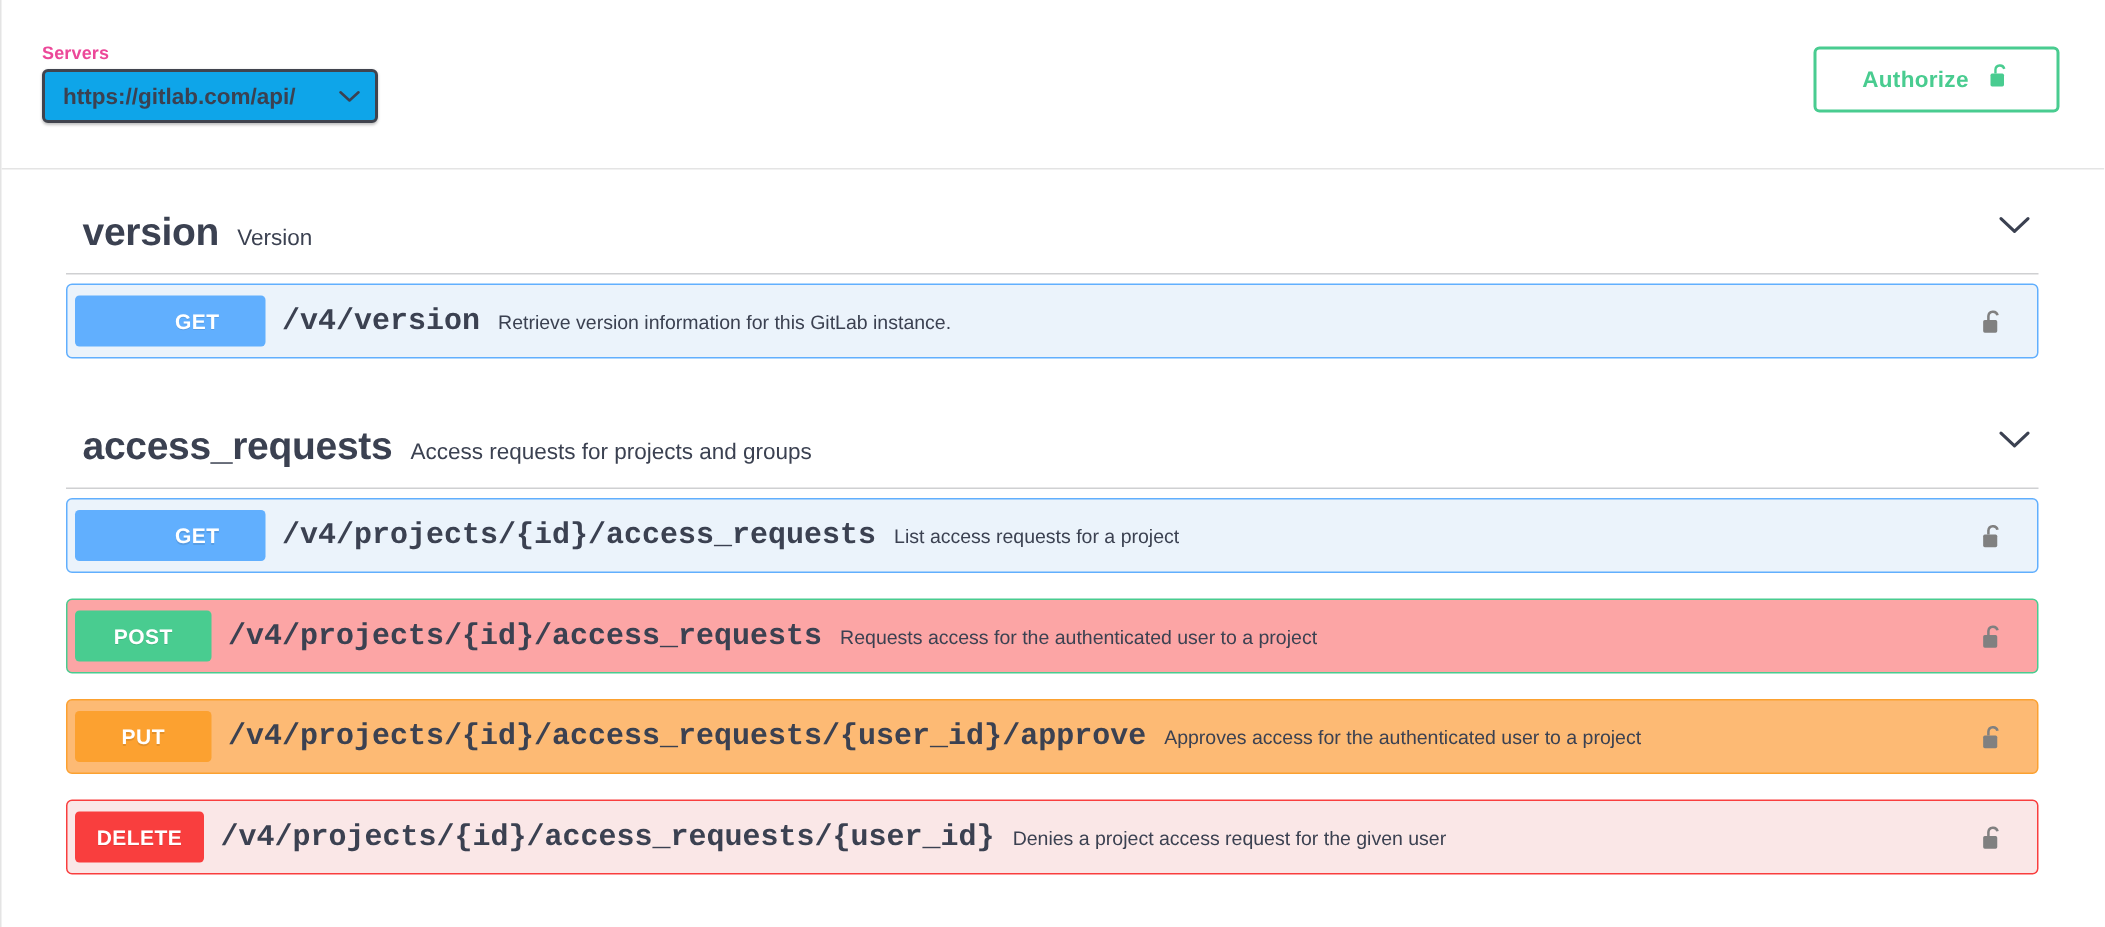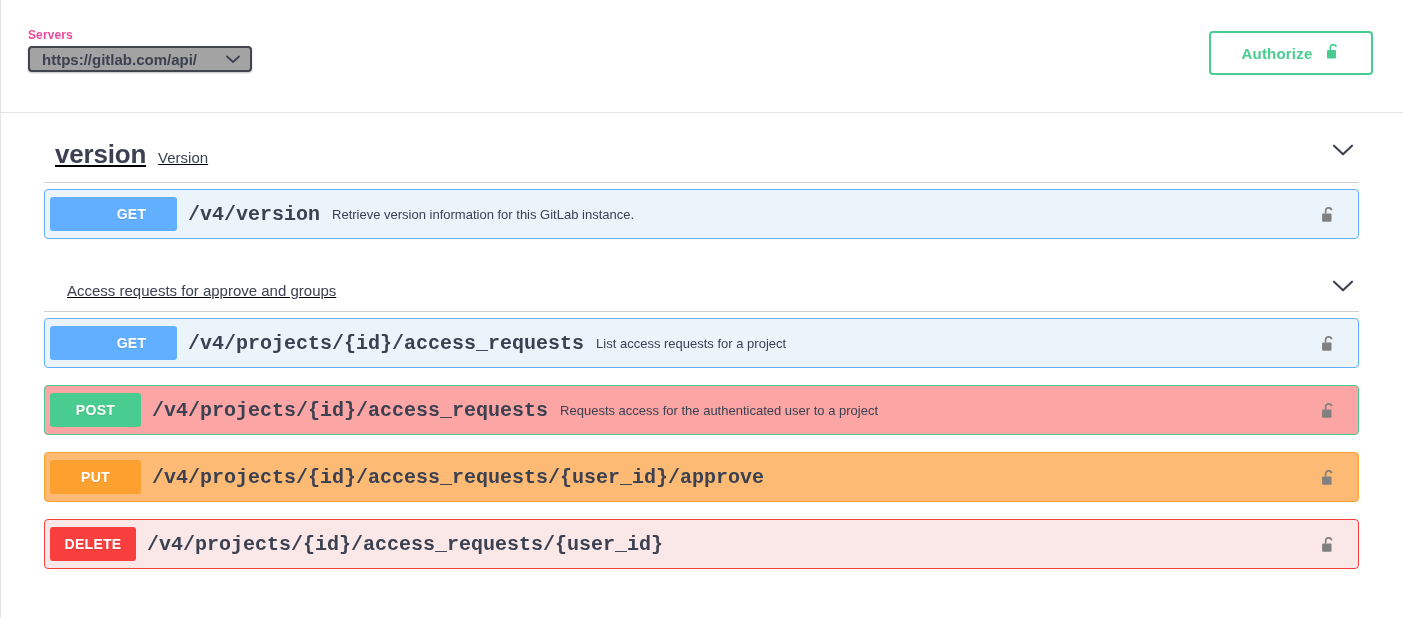--- a/index.html
+++ b/index.html
@@ -36,25 +36,25 @@
     color: #ec4899;
     letter-spacing: 0.1px;
     margin-bottom: 4px;
     display: block;
   }
   .server-select {
     display: inline-flex;
     align-items: center;
     justify-content: space-between;
     min-width: 224px;
-    height: 26px;
+    height: 36px;
     padding: 0 10px 0 12px;
     border: 2px solid #41444e;
     border-radius: 4px;
-    background: #a3a3a3;
+    background: #0ea5e9;
     box-shadow: 0 1px 2px rgba(0,0,0,0.25);
     box-sizing: border-box;
     cursor: pointer;
   }
   .server-select .value {
     font-size: 15px;
     font-weight: bold;
     color: #3b4151;
     white-space: nowrap;
   }
@@ -92,21 +92,20 @@
   .body-wrap {
     padding: 0 34px 0 34px;
   }
   .tag-section { }
   .tag-header {
     position: relative;
     display: flex;
     align-items: baseline;
     padding: 26px 0 12px 20px;
     cursor: pointer;
-    text-decoration: underline;
   }
   .tag-name {
     font-size: 26px;
     font-weight: bold;
     color: #3b4151;
     letter-spacing: -0.2px;
   }
   .tag-desc {
     font-size: 15px;
     color: #3b4151;
@@ -253,21 +252,22 @@
               <path d="M4.6 7.4 V4.7 a3.1 3.1 0 0 1 6.1 -0.5" fill="none" stroke="#808080" stroke-width="1.7"></path>
               <rect x="1.1" y="7.4" width="9.4" height="8.4" rx="1.1" fill="#808080"></rect>
             </svg>
           </span>
         </div>
       </div>
     </div>
 
     <div class="tag-section">
       <div class="tag-header">
-        <span class="tag-desc">Access requests for approve and groups</span>
+        <span class="tag-name">access_requests</span>
+        <span class="tag-desc">Access requests for projects and groups</span>
         <span class="tag-toggle">
           <svg width="22" height="14" viewBox="0 0 22 14" aria-hidden="true">
             <path d="M2 2.5 L11 11 L20 2.5" fill="none" stroke="#3b4151" stroke-width="2.1" stroke-linecap="round" stroke-linejoin="round"></path>
           </svg>
         </span>
       </div>
       <div class="tag-rule"></div>
 
       <div class="op-list">
 
@@ -291,31 +291,33 @@
             <svg width="15" height="17" viewBox="0 0 15 17" aria-hidden="true">
               <path d="M4.6 7.4 V4.7 a3.1 3.1 0 0 1 6.1 -0.5" fill="none" stroke="#808080" stroke-width="1.7"></path>
               <rect x="1.1" y="7.4" width="9.4" height="8.4" rx="1.1" fill="#808080"></rect>
             </svg>
           </span>
         </div>
 
         <div class="op-row put">
           <span class="method">PUT</span>
           <span class="path">/v4/projects/{id}/access_requests/{user_id}/approve</span>
+          <span class="summary">Approves access for the authenticated user to a project</span>
           <span class="auth-lock">
             <svg width="15" height="17" viewBox="0 0 15 17" aria-hidden="true">
               <path d="M4.6 7.4 V4.7 a3.1 3.1 0 0 1 6.1 -0.5" fill="none" stroke="#808080" stroke-width="1.7"></path>
               <rect x="1.1" y="7.4" width="9.4" height="8.4" rx="1.1" fill="#808080"></rect>
             </svg>
           </span>
         </div>
 
         <div class="op-row delete">
           <span class="method">DELETE</span>
           <span class="path">/v4/projects/{id}/access_requests/{user_id}</span>
+          <span class="summary">Denies a project access request for the given user</span>
           <span class="auth-lock">
             <svg width="15" height="17" viewBox="0 0 15 17" aria-hidden="true">
               <path d="M4.6 7.4 V4.7 a3.1 3.1 0 0 1 6.1 -0.5" fill="none" stroke="#808080" stroke-width="1.7"></path>
               <rect x="1.1" y="7.4" width="9.4" height="8.4" rx="1.1" fill="#808080"></rect>
             </svg>
           </span>
         </div>
 
       </div>
     </div>

